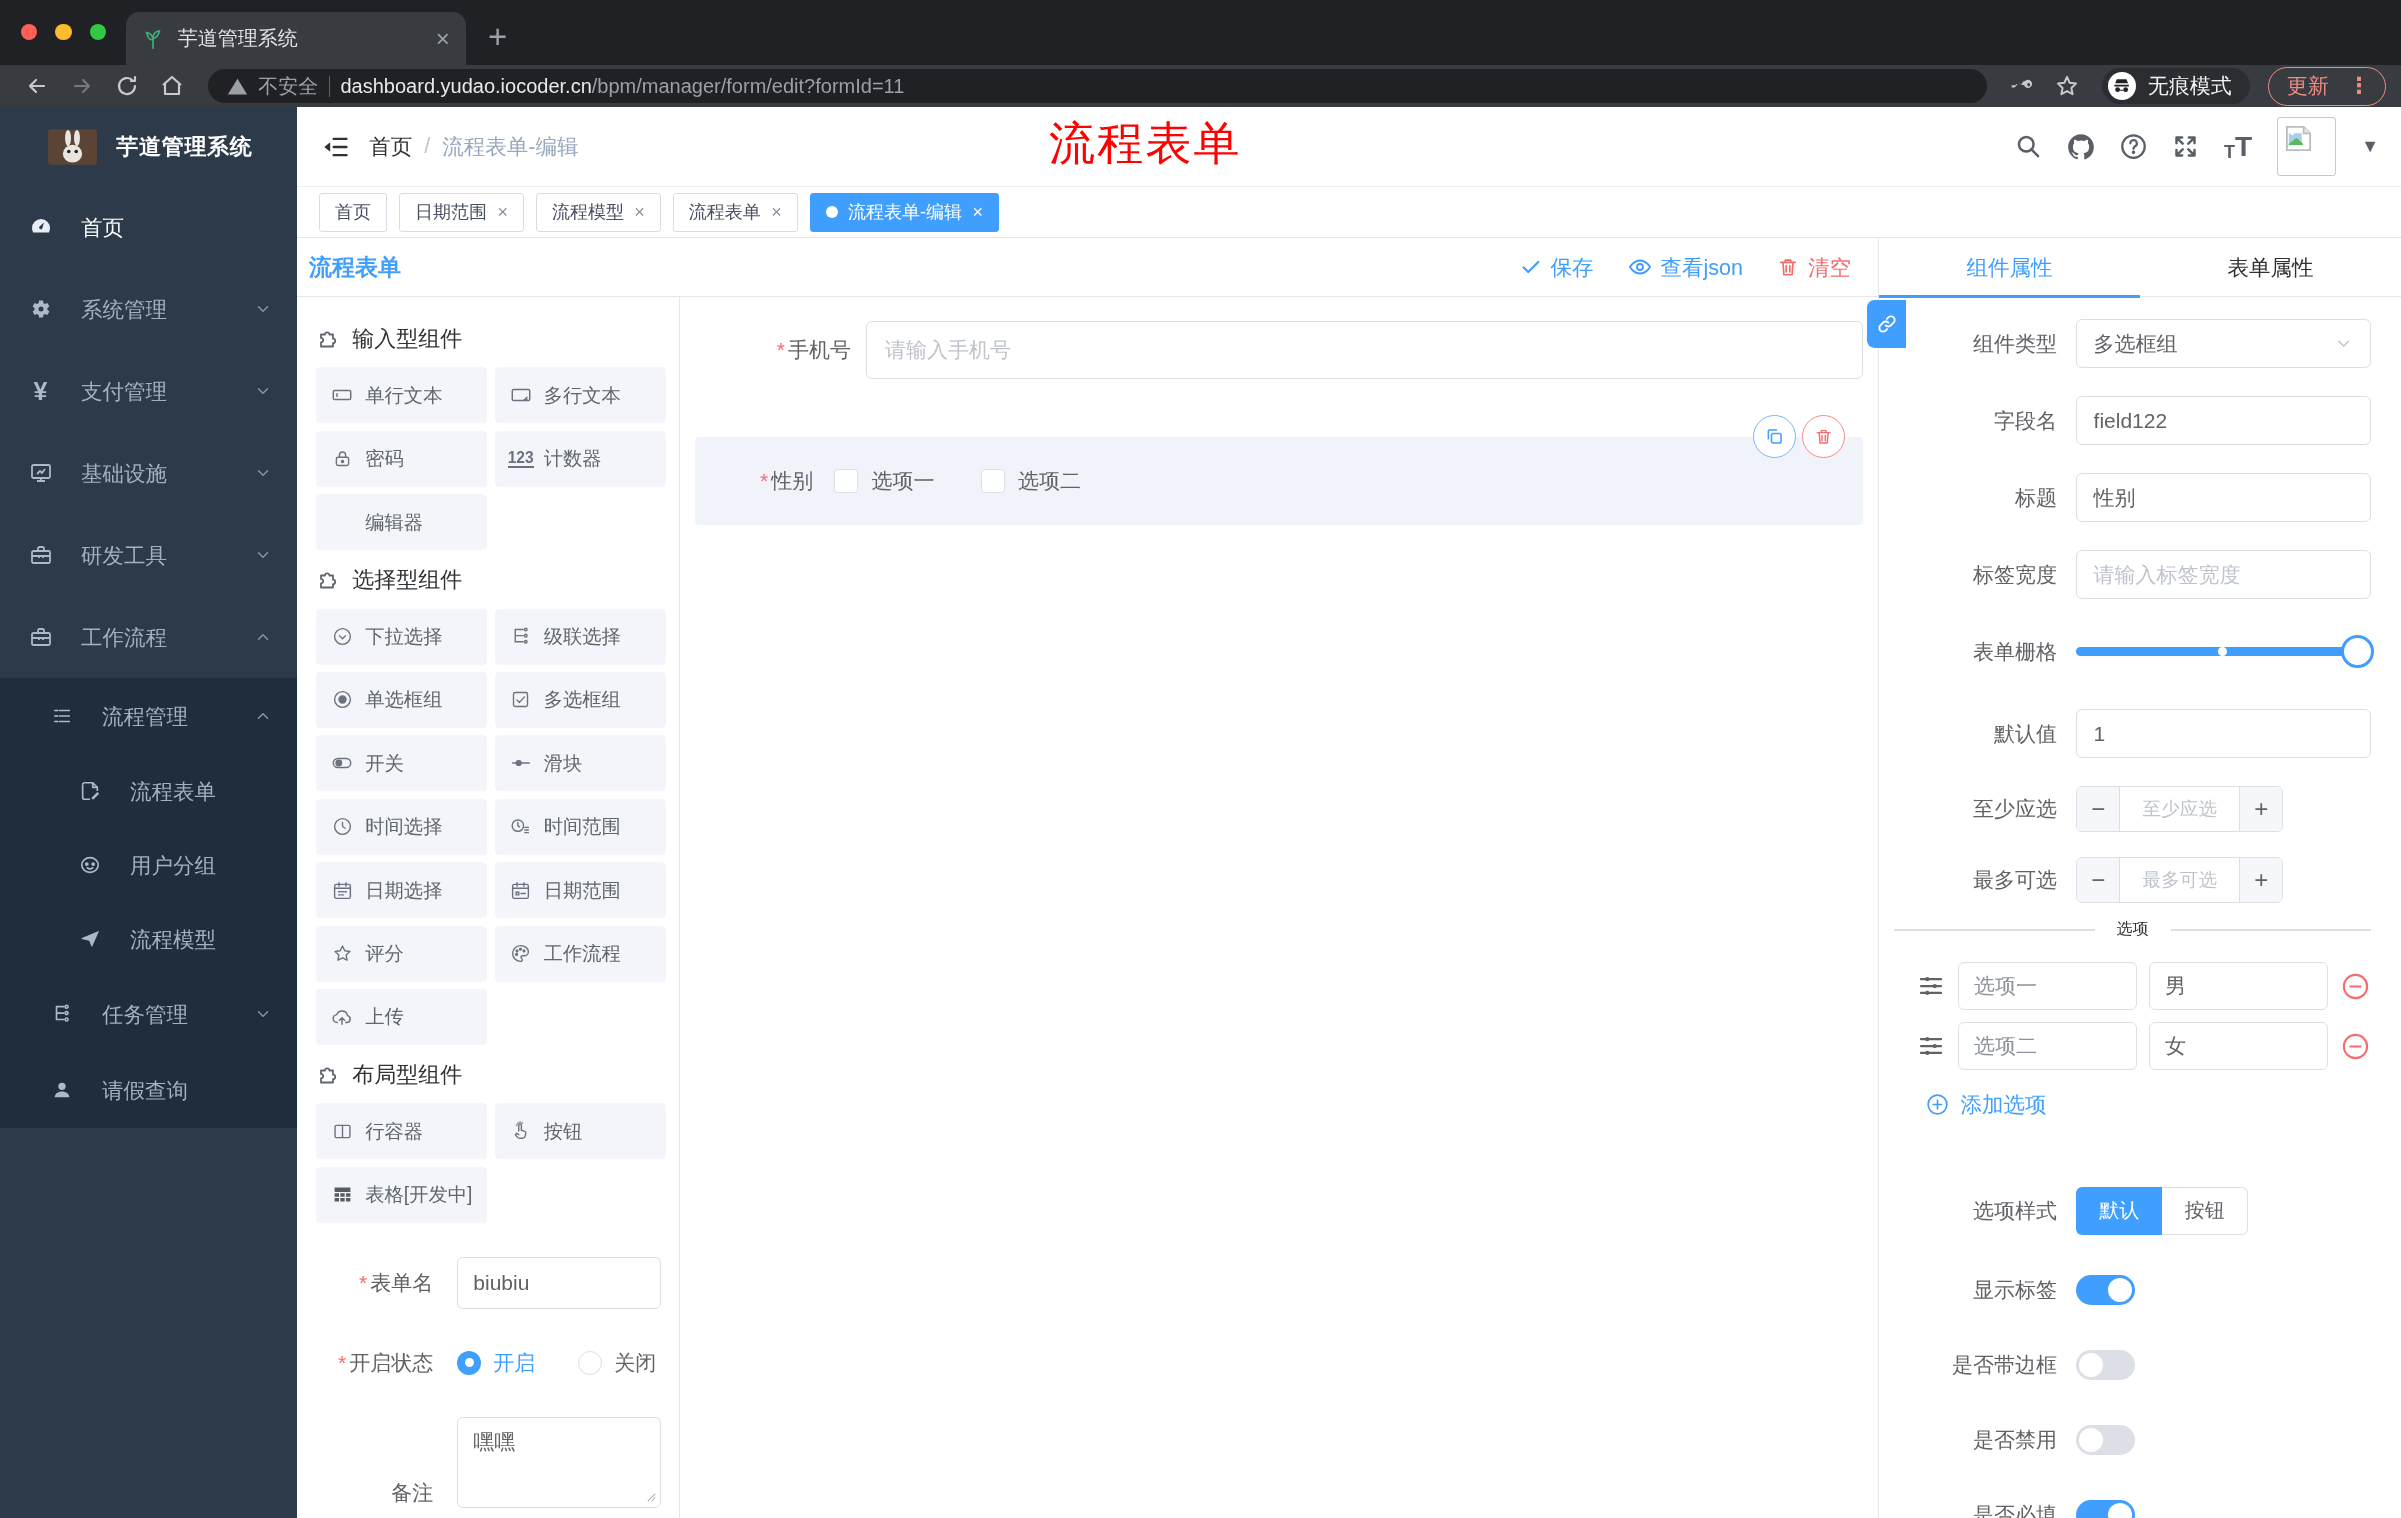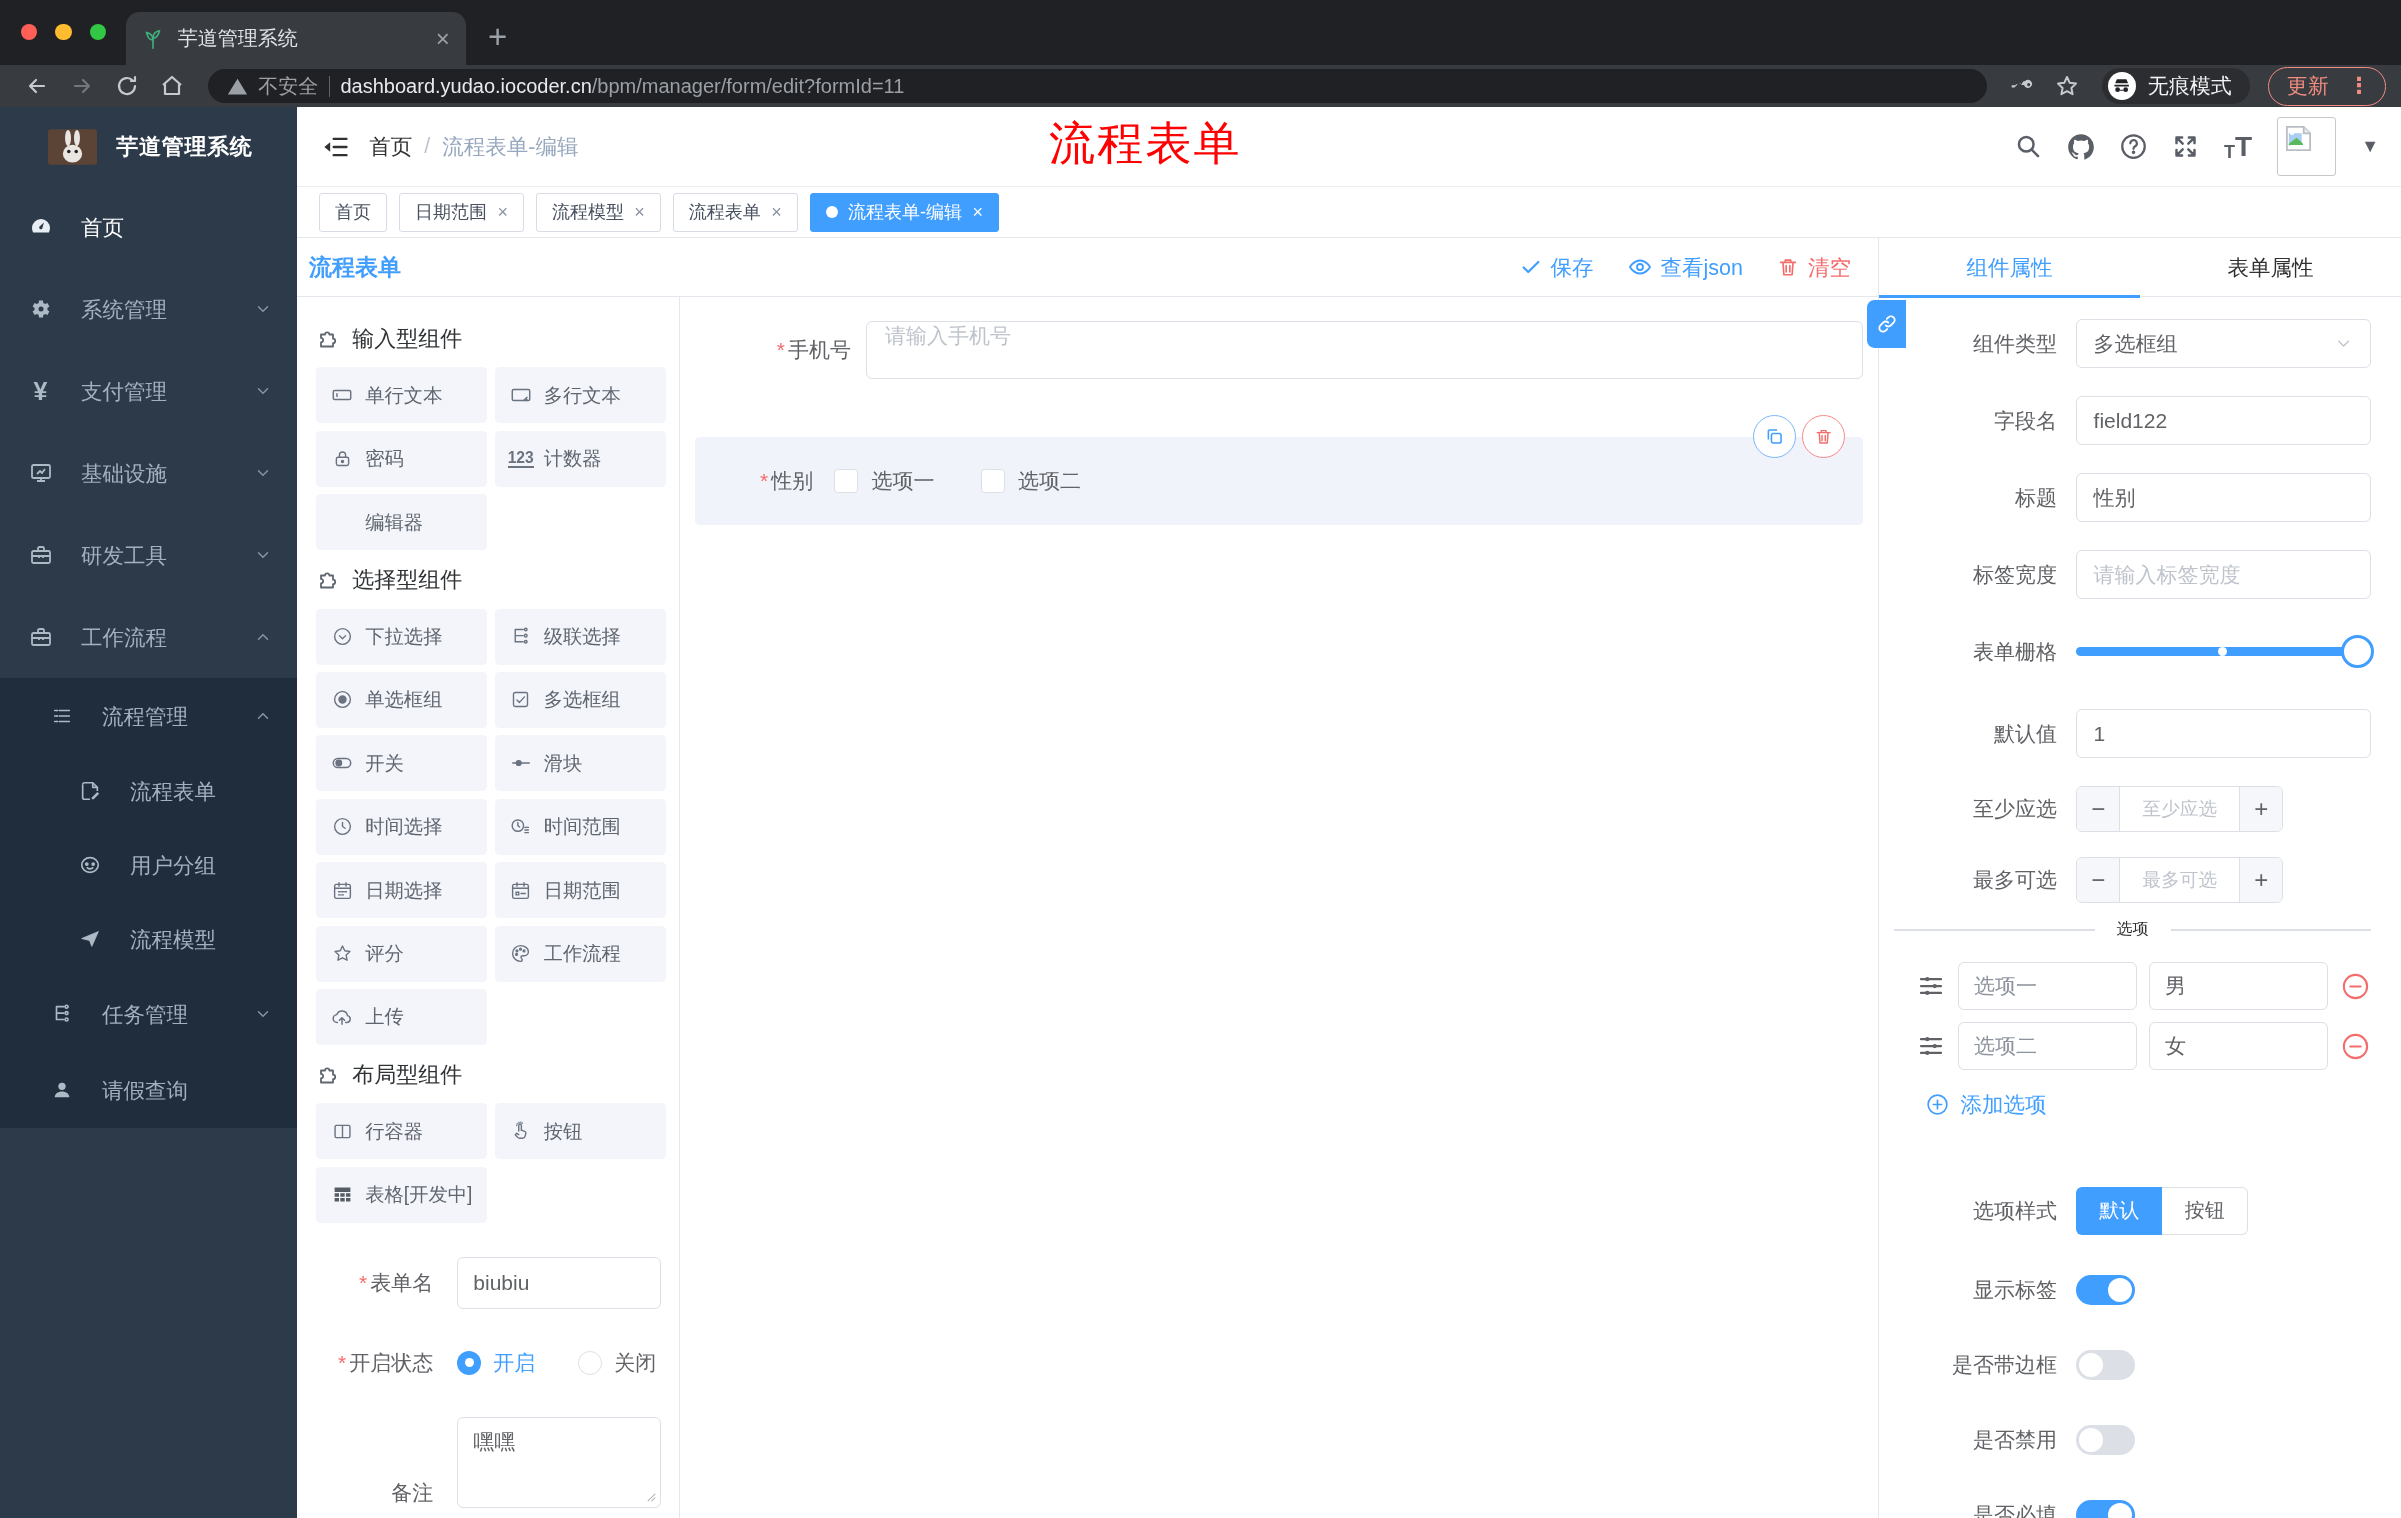--- a/index.html
+++ b/index.html
@@ -93,21 +93,21 @@
   .rad{width:24px;height:24px;border-radius:50%;flex-shrink:0}
   .rad.on{background:#409eff;position:relative}
   .rad.on::after{content:"";position:absolute;left:7.4px;top:7.4px;width:9px;height:9px;border-radius:50%;background:#fff}
   .rad.off{border:1.5px solid #dcdfe6;background:#fff}
   .rlab{font-size:21px;margin:0 0 0 12px}
   .rlab.on{color:#409eff}.rlab.off{color:#606266}
 
   .canvas{flex:1;position:relative;padding:24px 15px 0 15px;background:#fff;min-width:0}
   .frow{display:flex;align-items:center}
   .flabel{width:156px;flex-shrink:0;text-align:right;font-size:21px;color:#606266;margin-right:15px;white-space:nowrap}
-  .finput{flex:1;height:58px;border:0.7px solid #dcdfe6;border-radius:6px;display:flex;padding:0 18px;font-size:21px;color:#bfc4cc}
+  .finput{flex:1;height:58px;border:0.7px solid #dcdfe6;border-radius:6px;display:flex;align-items:center;padding:0 18px;font-size:21px;color:#bfc4cc}
   .selwrap{position:relative;margin-top:58px}
   .selblock{height:88px;background:#f1f3fb;border-radius:4.5px;display:flex;align-items:center;padding-left:65px}
   .selblock .flabel2{font-size:21px;color:#606266;margin-right:21px}
   .chkpair{display:flex;align-items:center;margin-right:46px}
   .chk{width:24px;height:24px;border:0.7px solid #dcdfe6;border-radius:3.7px;background:#fff}
   .chkpair .cl{font-size:21px;color:#606266;margin-left:13.4px}
   .cbtn{position:absolute;top:-22px;width:43px;height:43px;border-radius:50%;background:#fff;display:flex;align-items:center;justify-content:center}
   .cbtn.copy{right:67px;border:1.5px solid #7ab6f9;color:#409eff}
   .cbtn.del{right:18px;border:1.5px solid #f78989;color:#f56c6c}
 

